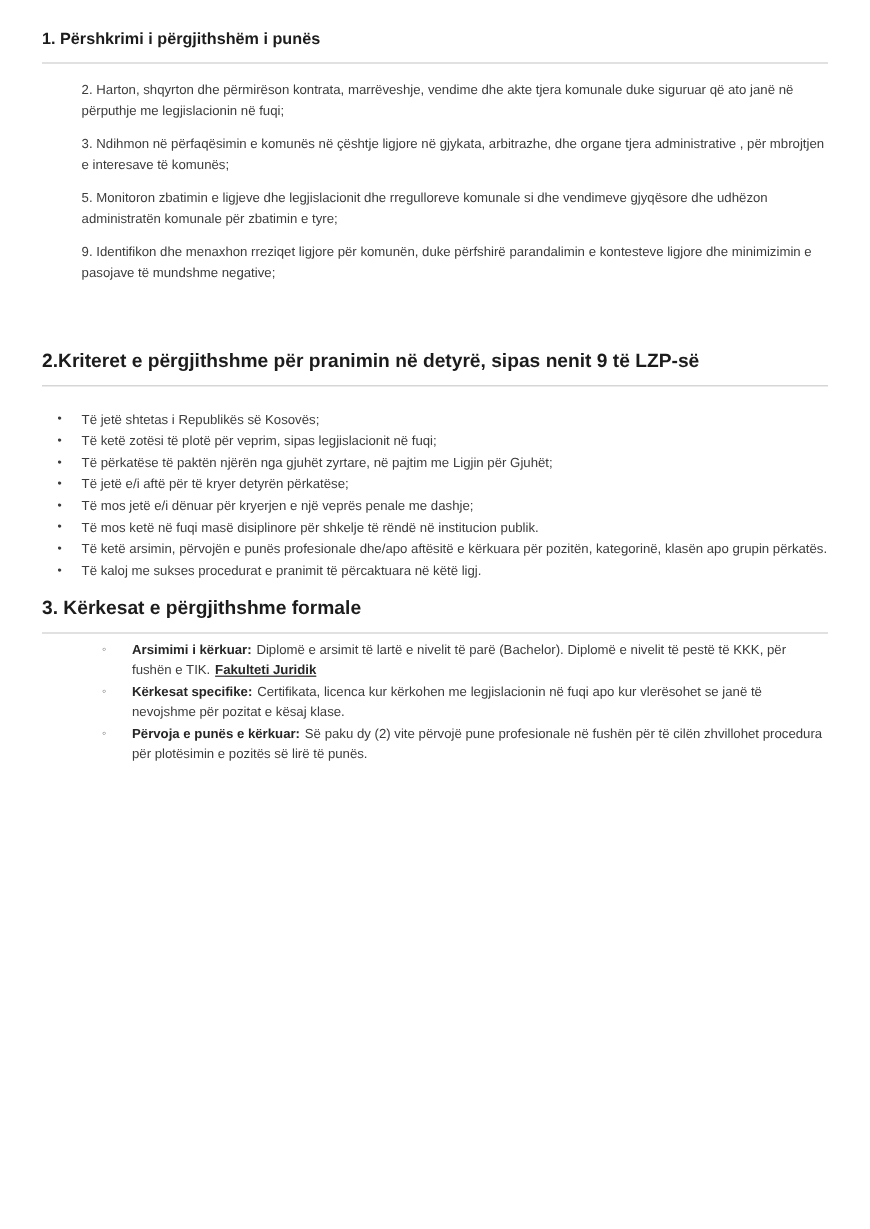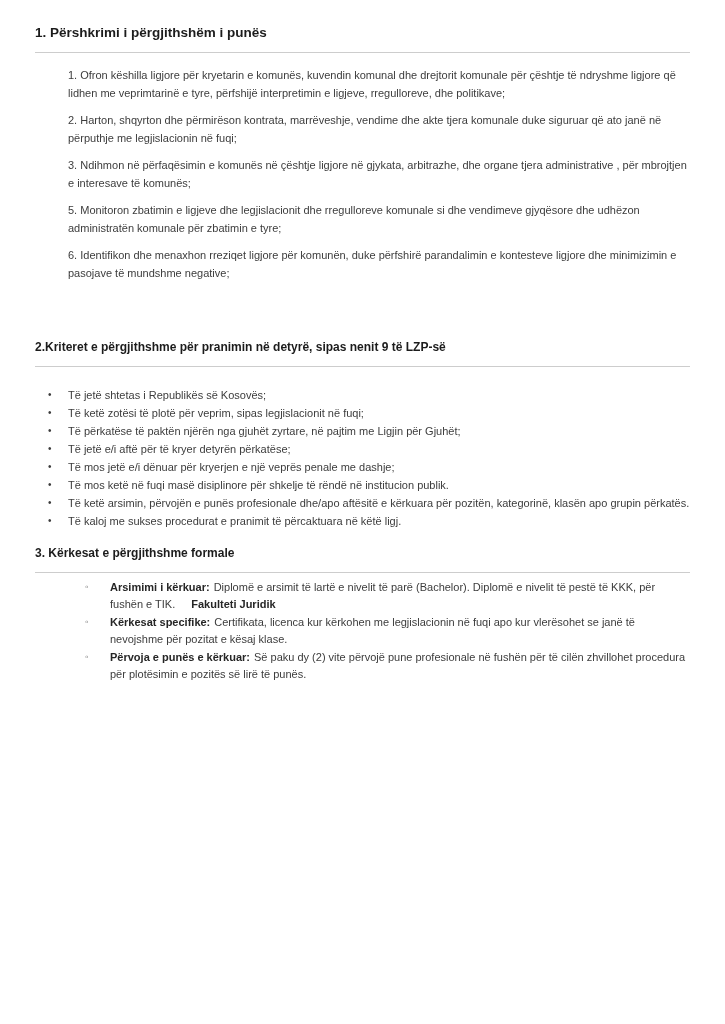--- a/index.html
+++ b/index.html
@@ -17,21 +17,21 @@
 
   .sec-heading {
     margin: 0;
     font-size: 13.5px;
     font-weight: bold;
     color: #1c1c1c;
     line-height: 18px;
     padding-bottom: 10px;
     border-bottom: 1px solid #cdcdcd;
   }
-  .sec-heading.lg { font-size: 12px; }
+  .sec-heading.lg { font-size: 16px; }
 
   
   .paras { margin: 14px 0 0 33px; }
   .para {
     margin: 0 0 10px 0;
     font-size: 11px;
     line-height: 17.5px;
     color: #3c3c3c;
   }
 
@@ -73,21 +73,21 @@
     color: #3c3c3c;
   }
   .bull2 {
     width: 25px;
     flex: 0 0 25px;
     font-size: 10px;
     color: #6a6a6a;
   }
   .itxt { flex: 1; max-width: 580px; }
   .lbl { margin-right: 4px; color: #262626; }
-  .sfx { margin-left: 16px; color: #262626; }
+  .sfx { margin-left: 4px; color: #262626; text-decoration: underline; }
 
   
   .footer { position: absolute; left: 30px; right: 30px; top: 947px; }
   .footer-rule { height: 2px; background: #474747; }
   .footer-row { display: flex; align-items: flex-start; margin-top: 13px; position: relative; }
   .logo-wrap { margin-left: 5px; width: 47px; height: 47px; flex: 0 0 47px; }
   .footer-text { margin-left: 10px; font-size: 11px; line-height: 16px; color: #3a3a3a; }
   .page-num {
     position: absolute;
     right: 105px;
@@ -99,30 +99,29 @@
 </head>
 <body>
 
 <div class="page">
   <div class="content">
 
     <section>
       <h2 class="sec-heading">1. Përshkrimi i përgjithshëm i punës</h2>
       <div class="paras">
 
-          <p class="para">1. Ofron këshilla ligjore për kryetarin e komunës, kuvendin komunal dhe drejtorit komunale për çështje të ndryshme ligjore që lidhen me veprimtarinë e tyre, përfshijë interpretimin e ligjeve, rregulloreve, dhe politikave;</p>
 
           <p class="para">2. Harton, shqyrton dhe përmirëson kontrata, marrëveshje, vendime dhe akte tjera komunale duke siguruar që ato janë në përputhje me legjislacionin në fuqi;</p>
 
           <p class="para">3. Ndihmon në përfaqësimin e komunës në çështje ligjore në gjykata, arbitrazhe, dhe organe tjera administrative , për mbrojtjen e interesave të komunës;</p>
 
 
           <p class="para">5. Monitoron zbatimin e ligjeve dhe legjislacionit dhe rregulloreve komunale si dhe vendimeve gjyqësore dhe udhëzon administratën komunale për zbatimin e tyre;</p>
 
-          <p class="para">6. Identifikon dhe menaxhon rreziqet ligjore për komunën, duke përfshirë parandalimin e kontesteve ligjore dhe minimizimin e pasojave të mundshme negative;</p>
+          <p class="para">9. Identifikon dhe menaxhon rreziqet ligjore për komunën, duke përfshirë parandalimin e kontesteve ligjore dhe minimizimin e pasojave të mundshme negative;</p>
 
 
         </div>
     </section>
 
     <section class="sec2">
       <h2 class="sec-heading lg">2.Kriteret e përgjithshme për pranimin në detyrë, sipas nenit 9 të LZP-së</h2>
       <ul class="blist">
 
           <li>

